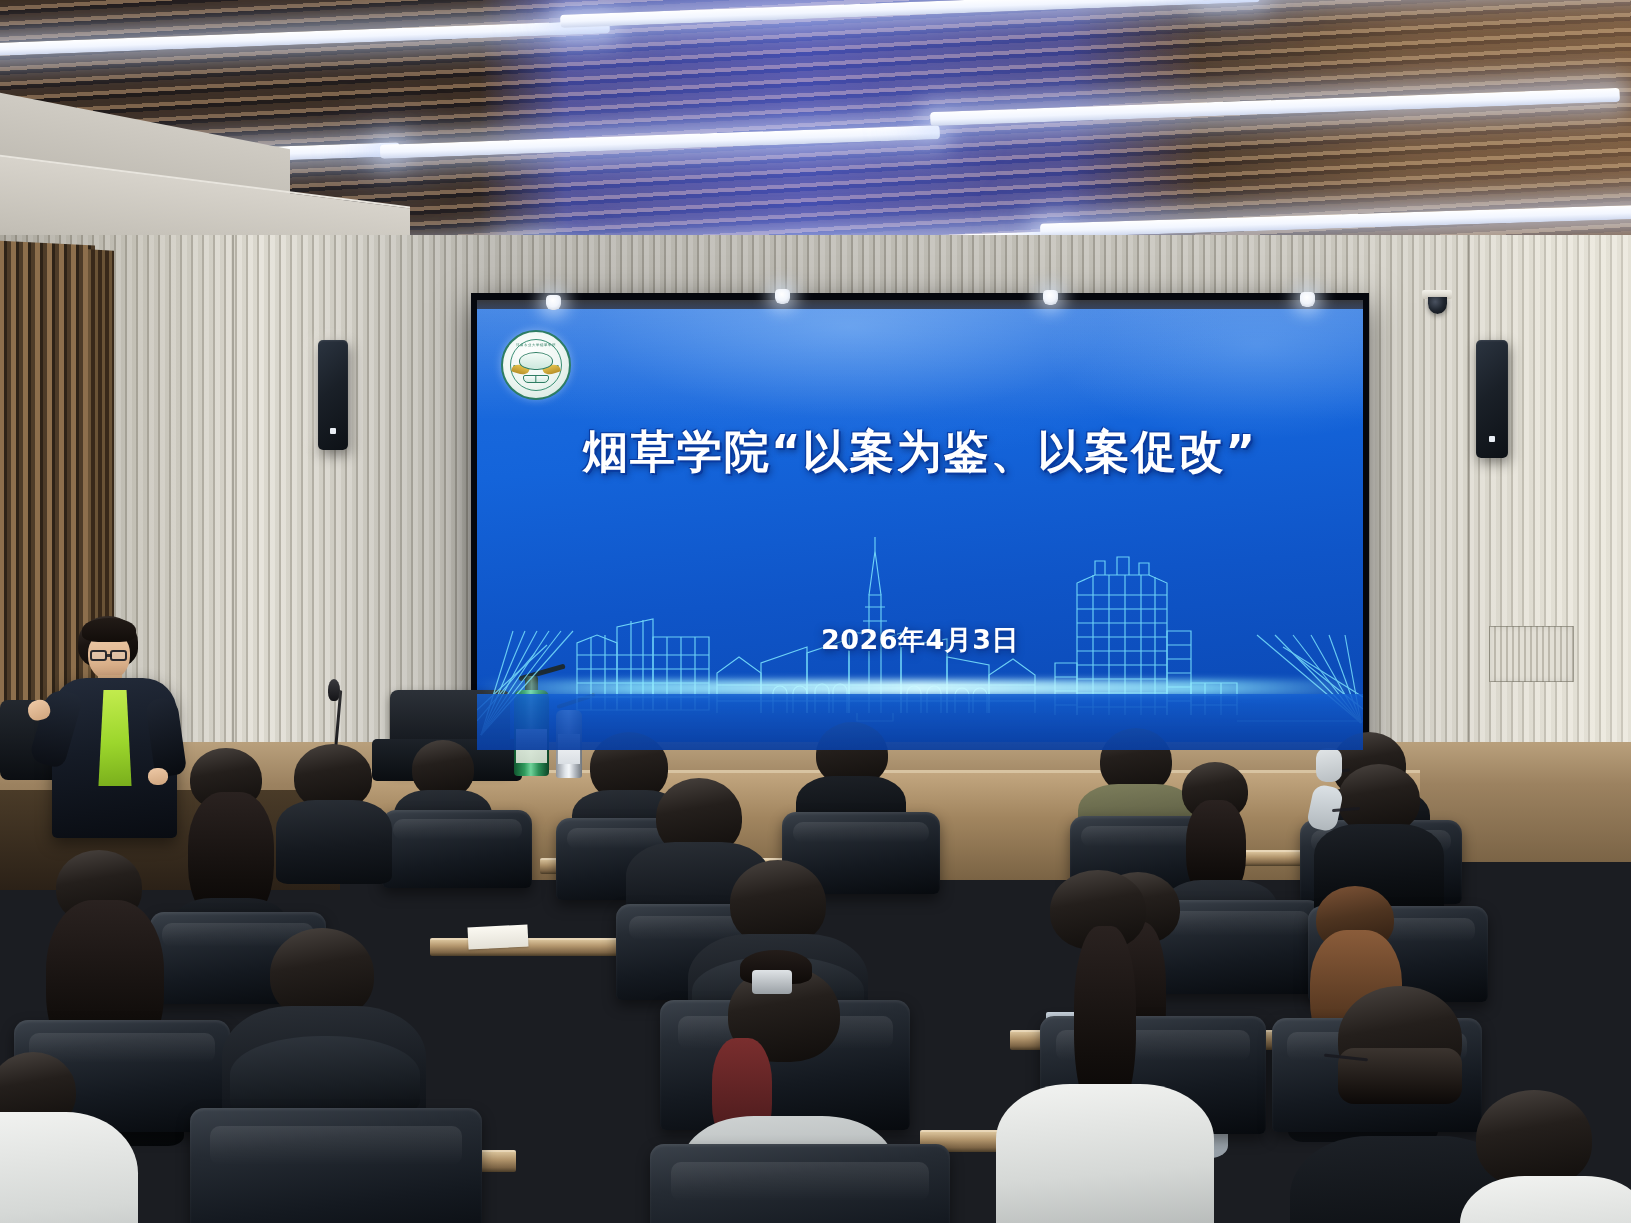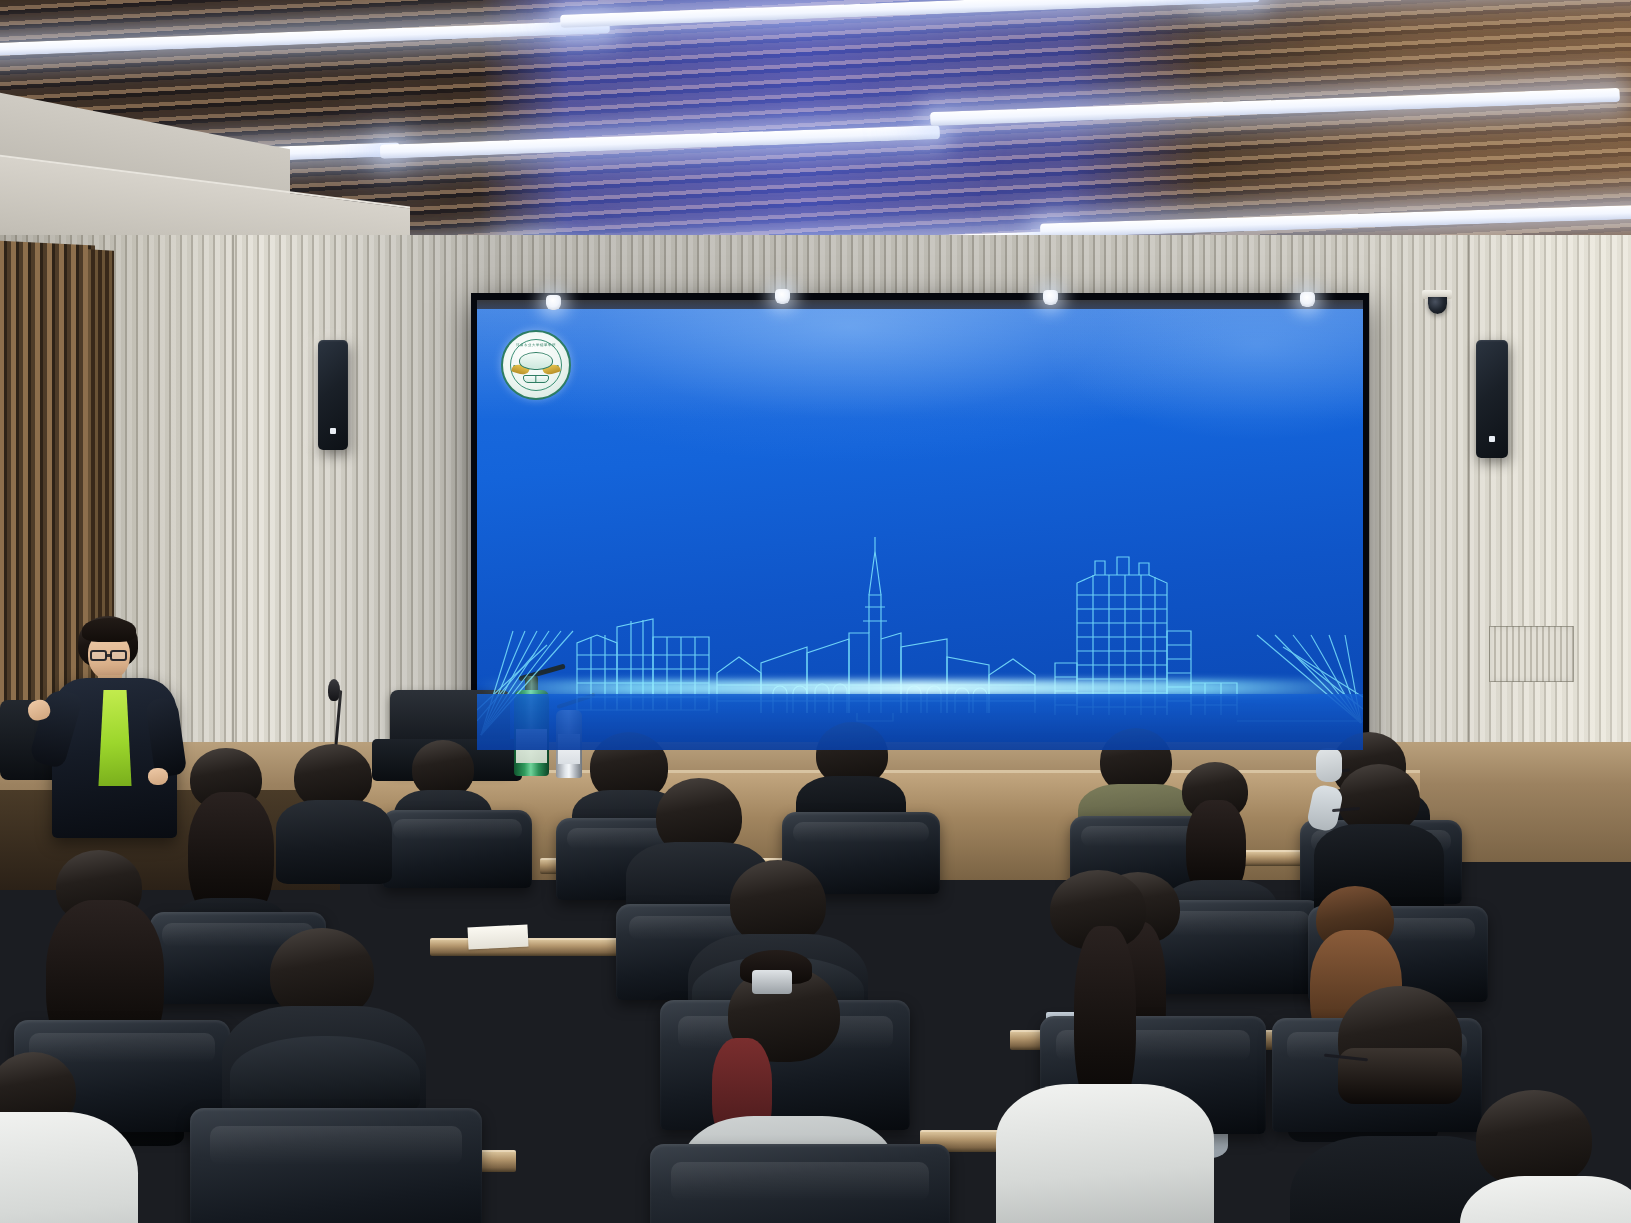--- a/index.html
+++ b/index.html
@@ -480,22 +480,24 @@
           <div class="emblem-dot l"></div>
           <div class="emblem-dot r"></div>
           <div class="emblem-wing-l"></div>
           <div class="emblem-wing-r"></div>
           <div class="emblem-leaf"></div>
           <div class="emblem-book"></div>
         </div>
       </div>
 
       <div class="slide-titles">
+        <div class="slide-title-line">烟草学院“以案为鉴、以案促改”</div>
       </div>
 
+      <div class="slide-date">2026年4月3日</div>
 
       <div class="skyline">
         <svg viewBox="0 0 886 215" preserveAspectRatio="none" aria-hidden="true">
           <g stroke="#7fe8ff" stroke-width="1.15" fill="none" opacity="0.85">
 
             <g opacity="0.95">
               <path d="M4,200 L96,96"></path>
                 <path d="M4,200 L84,96"></path>
                 <path d="M4,200 L72,96"></path>
               <path d="M4,200 L60,96"></path>

